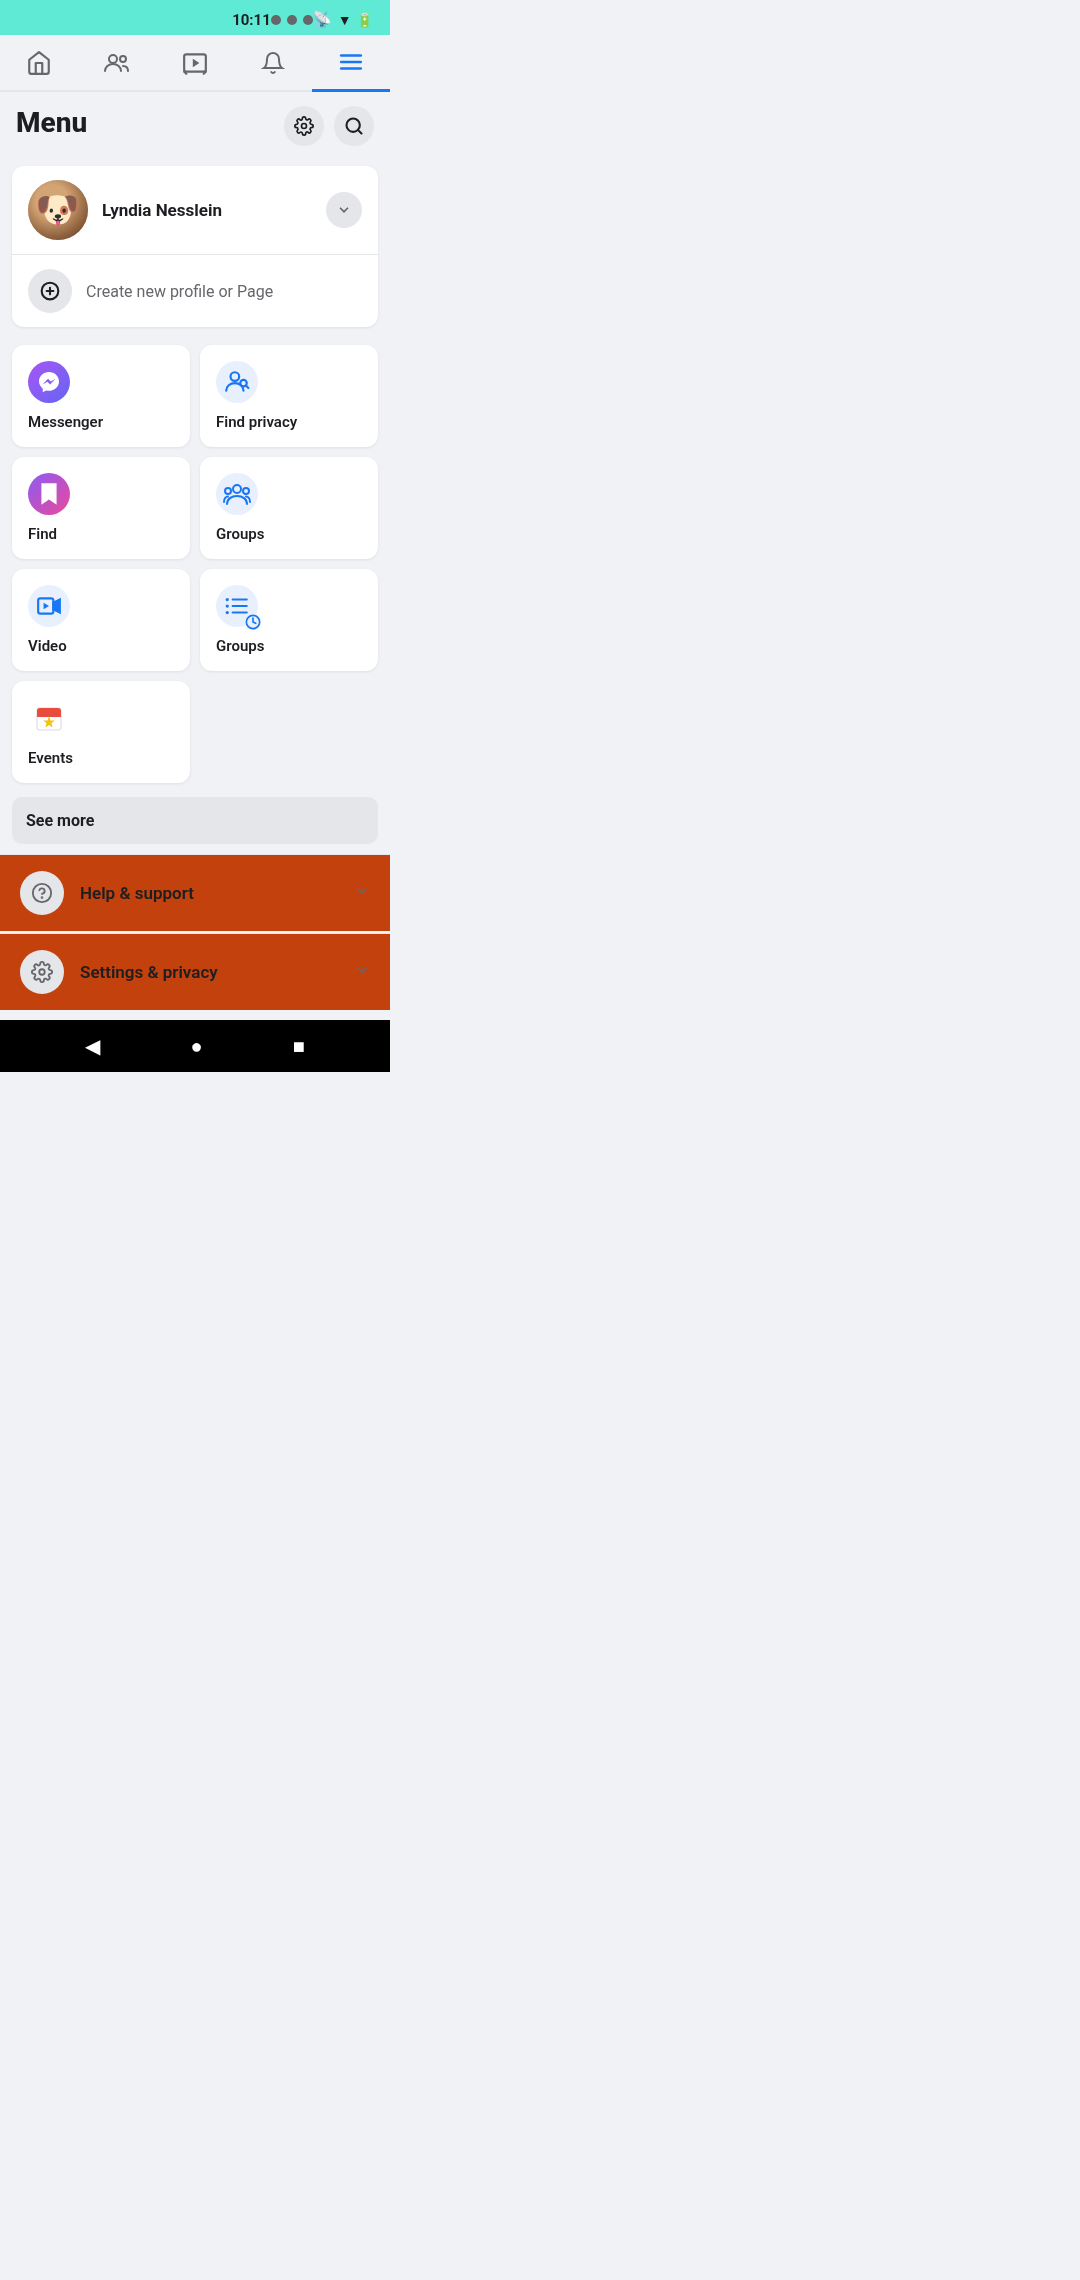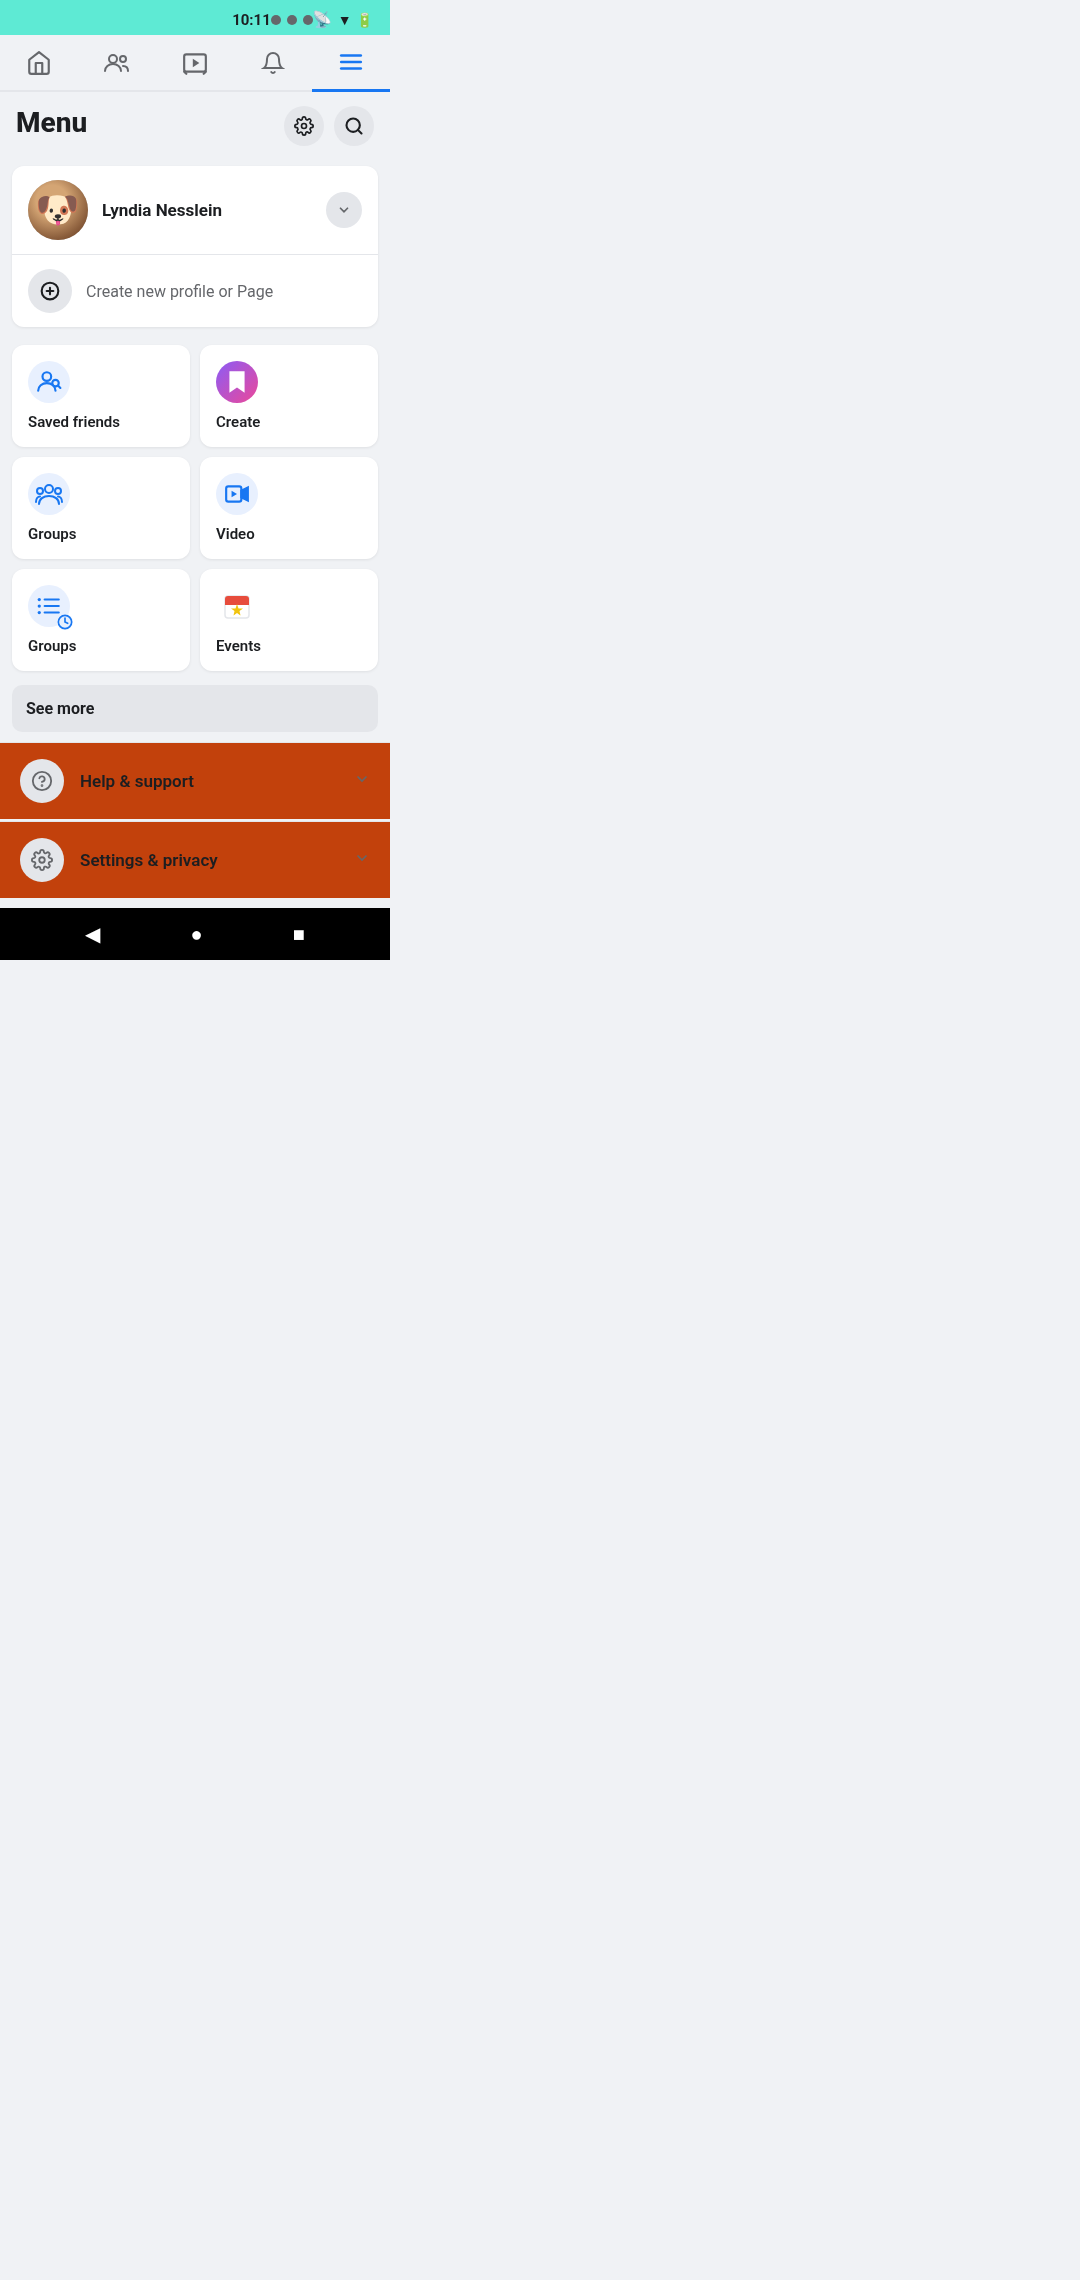--- a/index.html
+++ b/index.html
@@ -357,41 +357,49 @@
         <line x1="12" y1="8" x2="12" y2="16"></line>
         <line x1="8" y1="12" x2="16" y2="12"></line>
       </svg>
     </div>
     <span class="create-text">Create new profile or Page</span>
   </div>
 </div>
 
 <div class="menu-grid">
 
+  <div class="menu-item">
+    <div class="menu-item-icon icon-messenger">
+      <svg width="24" height="24" viewBox="0 0 24 24" fill="white">
+        <path d="M12 2C6.48 2 2 6.18 2 11.33c0 2.94 1.46 5.57 3.76 7.31v3.61l3.36-1.85c.9.25 1.85.38 2.88.38 5.52 0 10-4.18 10-9.34C22 6.18 17.52 2 12 2zm1.08 12.57l-2.55-2.72-4.98 2.72 5.49-5.83 2.61 2.72 4.92-2.72-5.49 5.83z"></path>
+      </svg>
+    </div>
+    <span class="menu-item-label">Messenger</span>
+  </div>
 
   <div class="menu-item">
     <div class="menu-item-icon icon-find-friends">
       <svg width="26" height="26" viewBox="0 0 24 24" fill="none" stroke="#1877f2" stroke-width="2" stroke-linecap="round">
         <circle cx="10" cy="7" r="4"></circle>
         <path d="M2 20c0-4 3.6-7 8-7s8 3 8 7"></path>
         <circle cx="18" cy="13" r="3" stroke="#1877f2"></circle>
         <line x1="20.5" y1="15.5" x2="22.5" y2="17.5"></line>
       </svg>
     </div>
-    <span class="menu-item-label">Saved friends</span>
+    <span class="menu-item-label">Find privacy</span>
   </div>
 
 
   <div class="menu-item">
     <div class="menu-item-icon icon-saved">
       <svg width="22" height="26" viewBox="0 0 18 24" fill="white">
         <path d="M2 2h14v20l-7-5-7 5V2z"></path>
       </svg>
     </div>
-    <span class="menu-item-label">Create</span>
+    <span class="menu-item-label">Find</span>
   </div>
 
   <div class="menu-item">
     <div class="menu-item-icon icon-groups">
       <svg width="28" height="26" viewBox="0 0 28 24" fill="none" stroke="#1877f2" stroke-width="2" stroke-linecap="round">
         <circle cx="14" cy="7" r="4"></circle>
         <path d="M4 22c0-5 4.5-8 10-8s10 3 10 8"></path>
         <circle cx="5" cy="9" r="3"></circle>
         <path d="M1 20c0-3.5 2-5.5 4-5.5"></path>
         <circle cx="23" cy="9" r="3"></circle>

